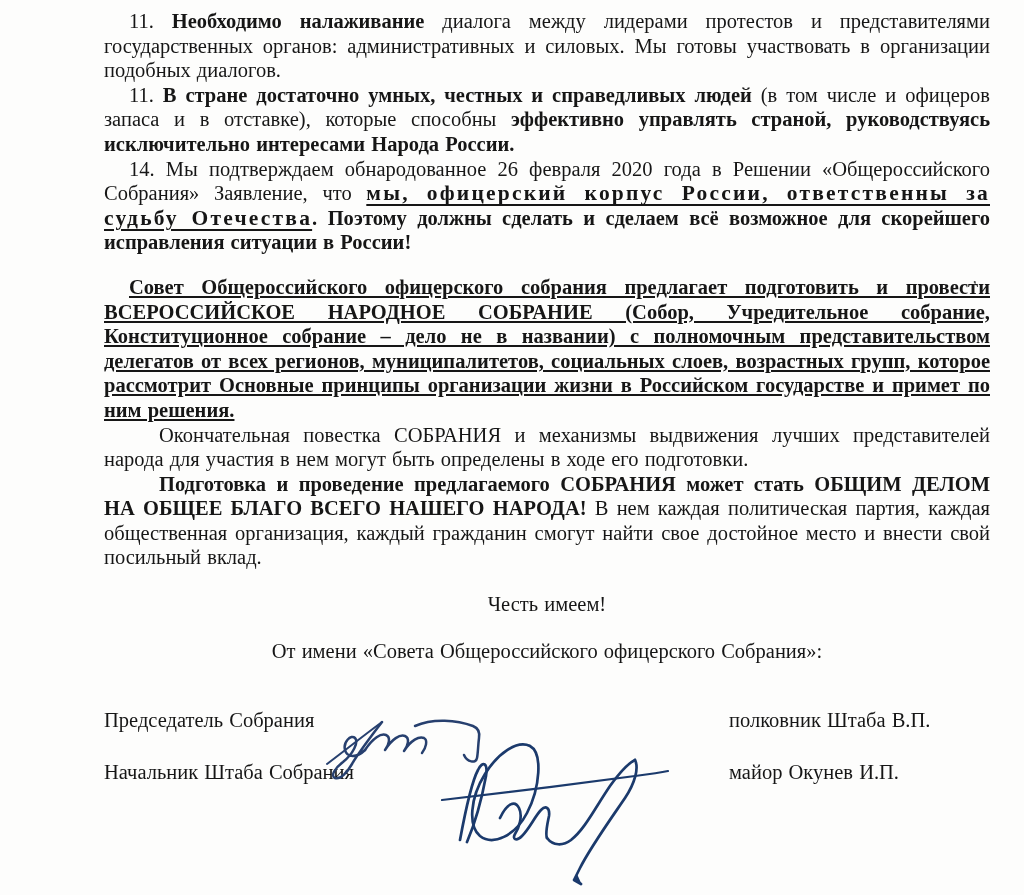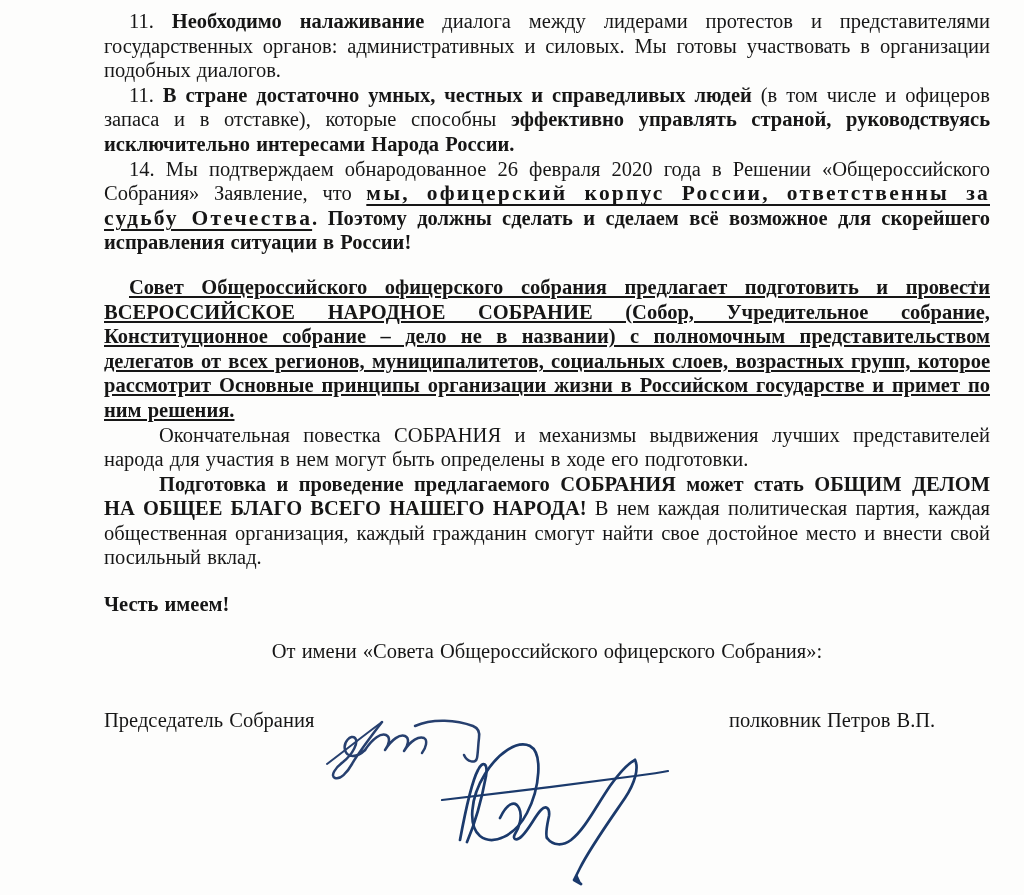--- a/index.html
+++ b/index.html
@@ -28,22 +28,22 @@
   .b { font-weight: bold; }
   .emph {
     font-weight: bold;
     font-size: 21.5px;
     letter-spacing: 2.2px;
     text-decoration: underline;
     text-decoration-thickness: 2px;
     text-underline-offset: 4px;
   }
   .closing {
-    text-indent: 0 !important;
-    font-weight: bold; margin-top: 22px !important;
+    text-align: center; text-indent: 0 !important;
+    font-weight: normal; margin-top: 22px !important;
   }
   .attribution {
     text-align: center; text-indent: 0 !important;
     margin-top: 22px !important;
   }
   .sig-row {
     display: flex; text-align: left;
   }
   .sig-row.first { margin-top: 45px; }
   .sig-row.second { margin-top: 27px; }
@@ -74,23 +74,27 @@
         <p class="large-indent"><span>Окончательная повестка СОБРАНИЯ и механизмы выдвижения лучших представителей народа для участия в нем могут быть определены в ходе его подготовки.</span></p>
         <p class="large-indent"><span class="b">Подготовка и проведение предлагаемого СОБРАНИЯ может стать ОБЩИМ ДЕЛОМ НА ОБЩЕЕ БЛАГО ВСЕГО НАШЕГО НАРОДА!</span><span> В нем каждая политическая партия, каждая общественная организация, каждый гражданин смогут найти свое достойное место и внести свой посильный вклад.</span></p>
       </div>
 
     <p class="closing">Честь имеем!</p>
 
     <p class="attribution">От имени «Совета Общероссийского офицерского Собрания»:</p>
 
     <div class="sig-row first">
       <span class="role">Председатель Собрания</span>
-      <span class="name">полковник Петров В.П.</span>
+      <span class="name">полковник Штаба В.П.</span>
     </div>
 
+    <div class="sig-row second">
+      <span class="role">Начальник Штаба Собрания</span>
+      <span class="name">майор Окунев И.П.</span>
+    </div>
 
   </div>
 
   <svg class="signatures" viewBox="0 0 410 197" fill="none" stroke-linecap="round" stroke-linejoin="round">
     <g stroke-width="2.5" stroke="#27406f">
       <path d="M 32,66 C 48,54 68,38 87,24" stroke-width="2"></path>
       <path d="M 87,24 C 78,36 64,54 57,66 C 52,75 45,82 40,80 C 35,78 40,70 48,64 C 58,56 64,44 60,40 C 56,36 48,44 50,52 C 52,60 62,60 70,52"></path>
       <path d="M 70,52 C 78,40 86,35 91,37 C 96,39 94,47 90,52 C 97,41 105,36 110,38 C 115,40 113,48 109,53 C 116,42 124,38 129,40 C 133,42 131,50 127,55"></path>
       <path d="M 120,28 C 138,20 162,22 178,28 C 183,30 185,34 184,40 C 183,48 183,55 182,60 C 181,66 172,64 169,57"></path>
     </g>

